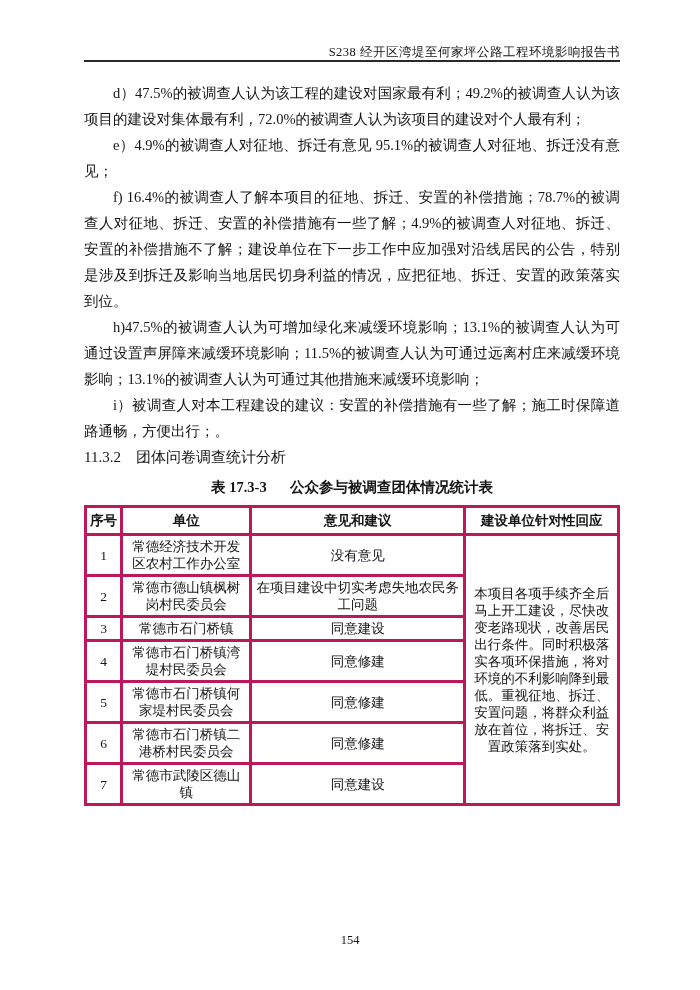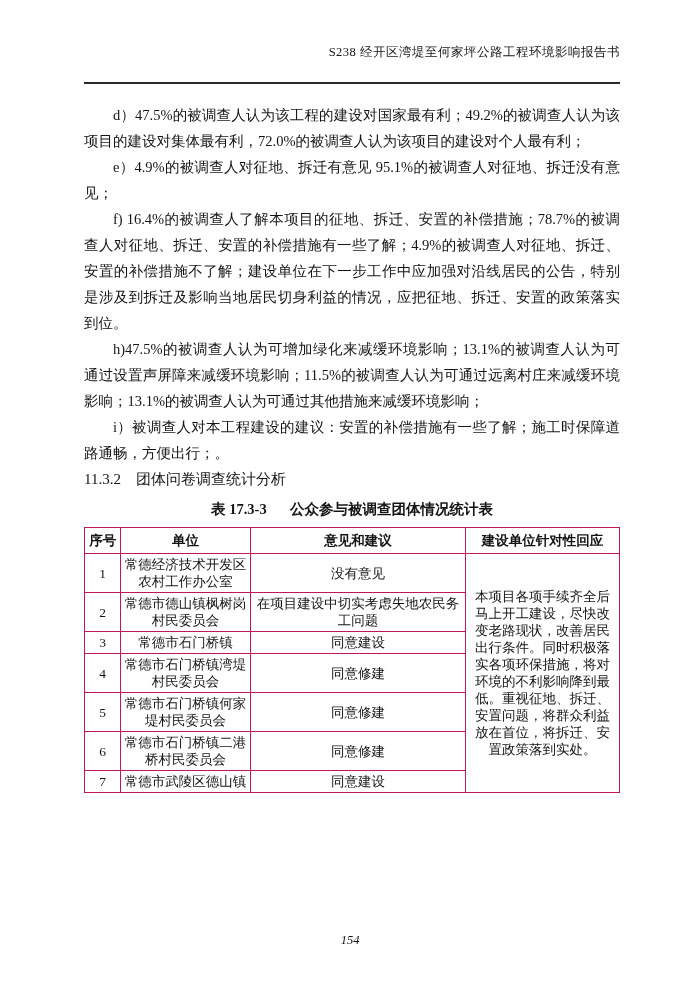--- a/index.html
+++ b/index.html
@@ -4,21 +4,21 @@
 <style>
   html,body{margin:0;padding:0;background:#e8e8e8;}
   .page{
     width:700px;height:990px;background:#ffffff;position:relative;
     box-sizing:border-box;padding:44px 80px 0 84px;
     font-family:"Liberation Serif","DejaVu Serif",serif;color:#141414;
     margin:0 auto;overflow:hidden;
   }
   .running-header{
     font-size:12.5px;line-height:16px;text-align:right;
-    padding-bottom:22px;border-bottom:2px solid #2a2a2a;
+    padding-bottom:0;border-bottom:2px solid #2a2a2a;
     letter-spacing:0.5px;
   }
   .body-text{margin-top:18px;}
   p.para{
     margin:0;font-size:14.5px;line-height:26px;
     text-align:justify;text-indent:2em;
   }
   .section-heading{
     margin:0;font-size:15px;line-height:27px;font-weight:normal;
   }
@@ -26,35 +26,35 @@
   .table-caption{
     text-align:center;font-weight:bold;font-size:14.5px;
     margin:6px 0 8px 0;line-height:20px;
   }
   .table-caption .cap-label{margin-right:1.6em;}
   table.survey{
     width:100%;border-collapse:collapse;font-size:13.5px;
     border:1.5px solid #000;table-layout:fixed;
   }
   table.survey th,table.survey td{
-    border:1px solid #be185d;text-align:center;vertical-align:middle;
+    border:3px solid #be185d;text-align:center;vertical-align:middle;
     padding:2px 3px;line-height:17px;overflow:hidden;
   }
   table.survey th{font-weight:bold;padding:4px 2px;}
   col.c-no{width:6.8%;}
   col.c-unit{width:24.2%;}
   col.c-opinion{width:40.2%;}
   col.c-response{width:28.8%;}
   td.response-cell{
     text-align:justify;padding:4px 7px;line-height:19.5px;
     vertical-align:middle;
   }
   .page-number{
     position:absolute;bottom:42px;left:0;right:0;
-    text-align:center;font-size:12.5px;font-style:italic;
+    text-align:center;font-size:12.5px;
   }
 </style>
 </head>
 <body>
 
 <div class="page">
 
   <div class="running-header">S238 经开区湾堤至何家坪公路工程环境影响报告书</div>
 
   <div class="body-text">

